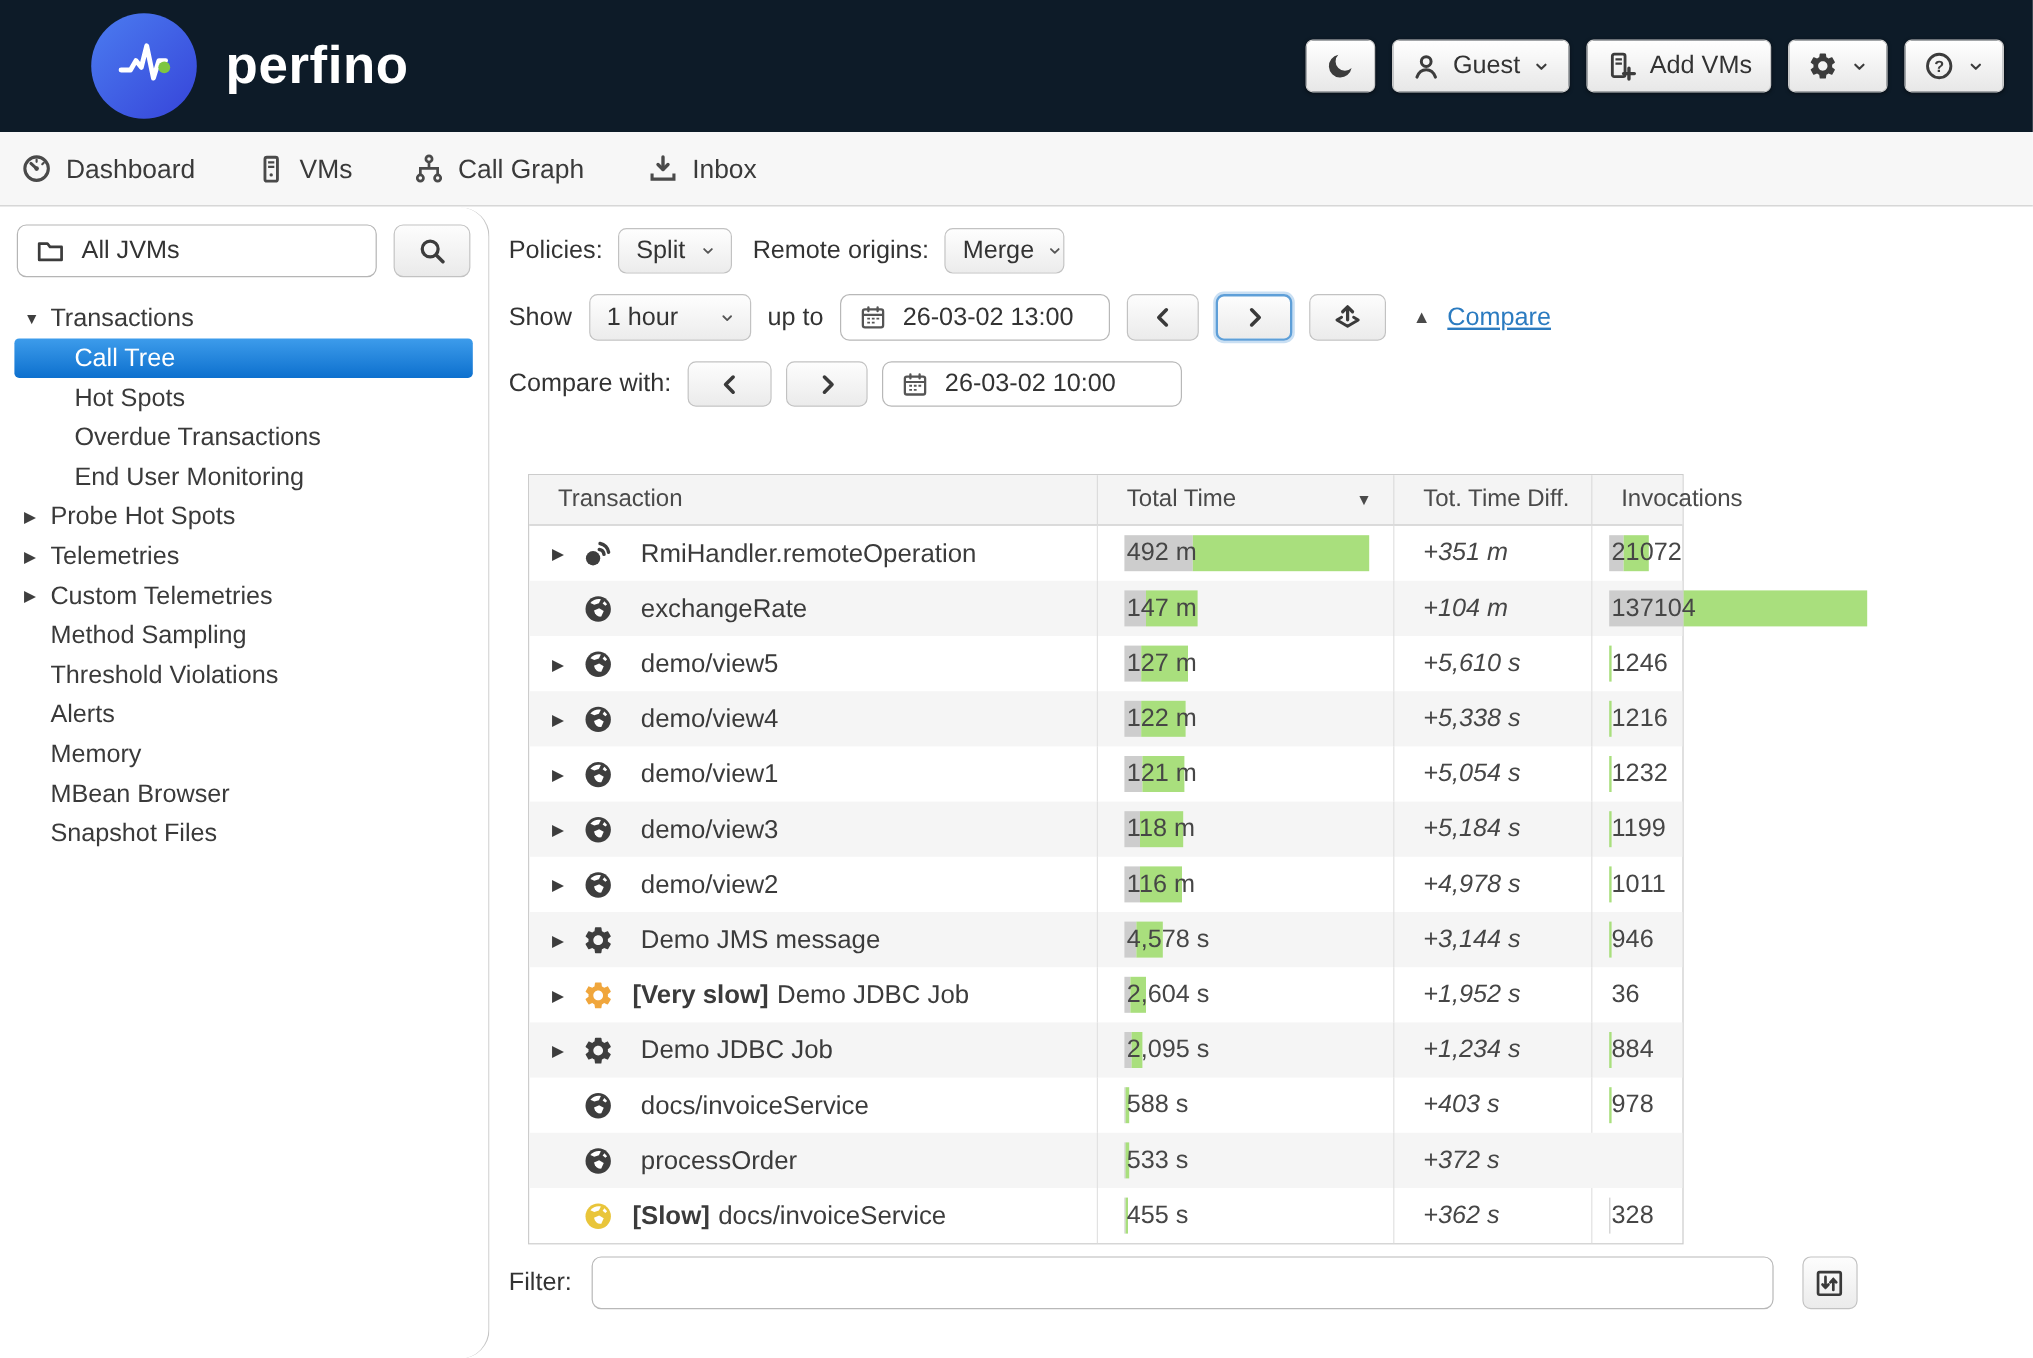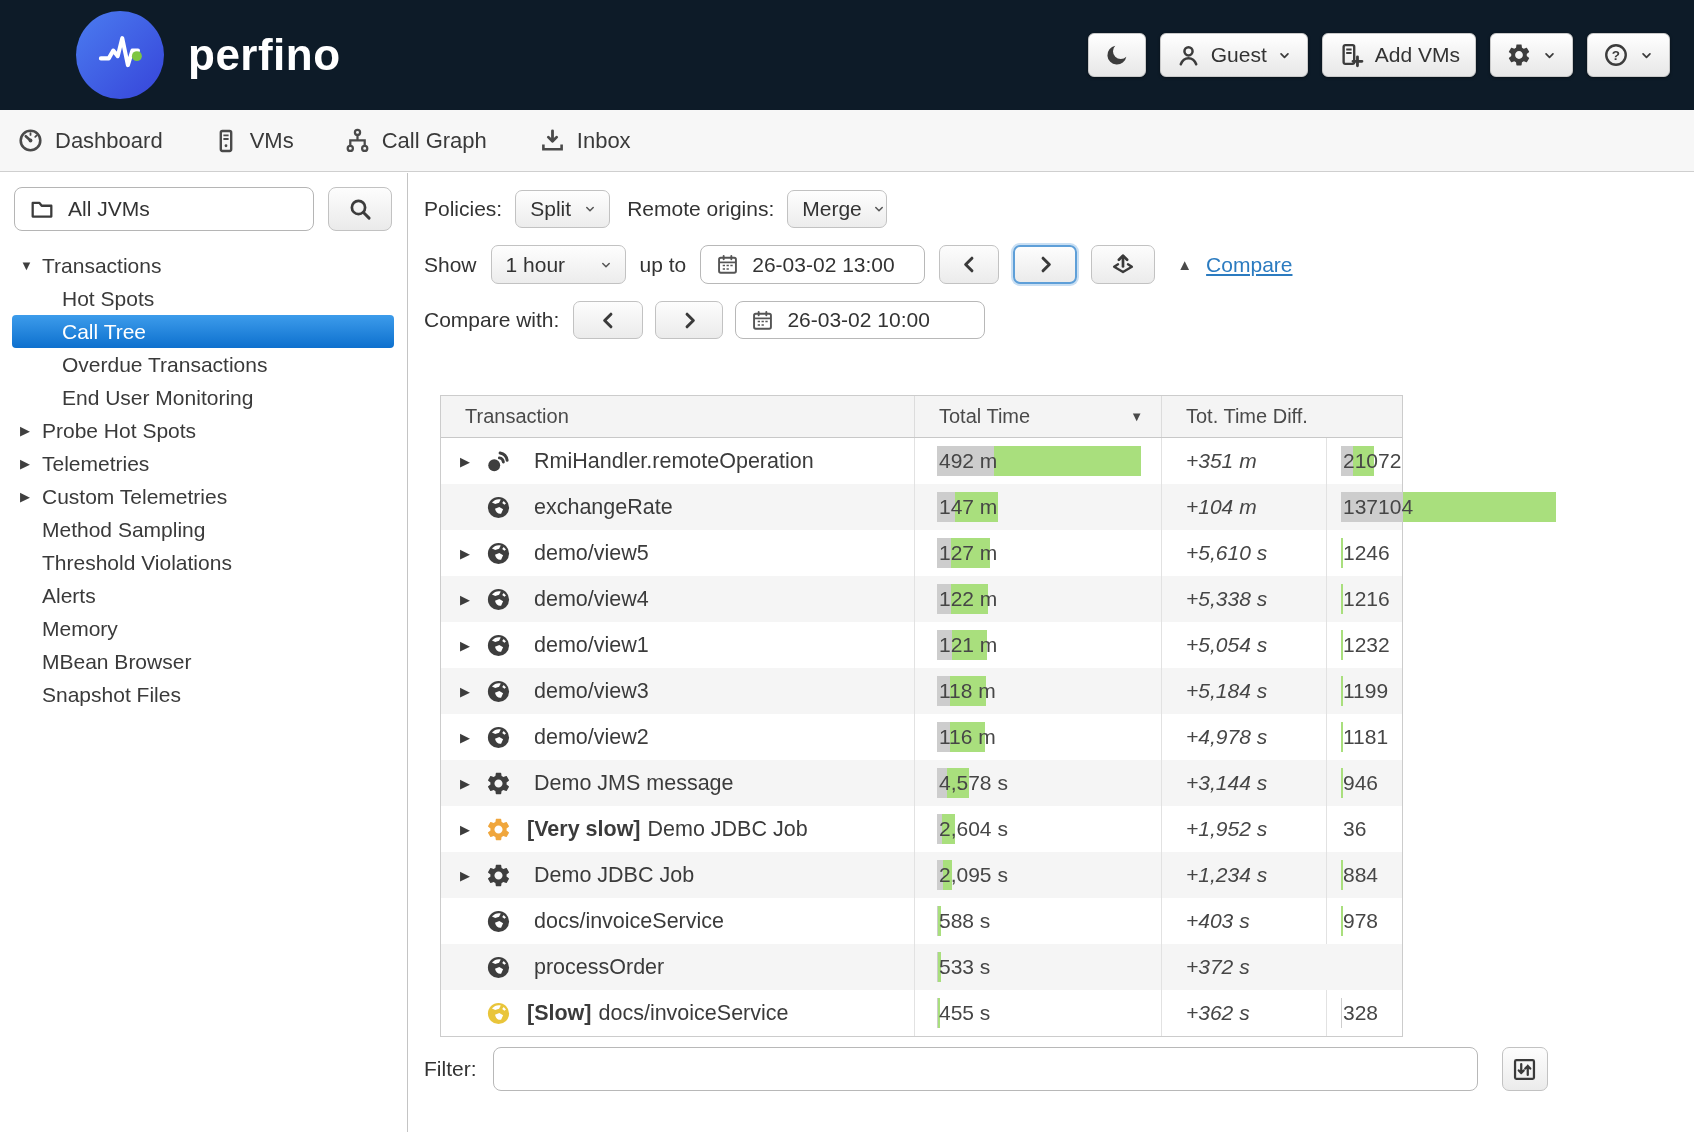--- a/index.html
+++ b/index.html
@@ -15,21 +15,21 @@
   .hbtn { height:44px; border-radius:6px; background:linear-gradient(#ffffff,#e7e7e7); border:1px solid #c9c9c9; display:inline-flex; align-items:center; gap:10px; padding:0 15px; font-size:21px; color:#333; box-shadow:0 1px 3px rgba(0,0,0,.4); cursor:pointer; }
 
   
   .nav { position:absolute; top:110px; left:0; right:0; height:62px; background:#f7f7f7; border-bottom:1px solid #cfcfcf; display:flex; align-items:stretch; padding-left:0; }
   .nav-item { display:flex; align-items:center; gap:11px; padding:0 17px; font-size:22px; color:#3a3a3a; position:relative; cursor:pointer; }
   .nav-item .nico { color:#4a4a4a; }
   .nav-item.active { color:#2177cd; }
   .nav-item.active::after { content:""; position:absolute; left:0; right:0; bottom:-1px; height:4px; background:#2177cd; }
 
   
-  .sidebar { position:absolute; top:173px; left:0; bottom:0; width:408px; background:#fff; border-right:1px solid #c4c4c4; }
+  .sidebar { position:absolute; top:173px; left:0; bottom:0; width:408px; background:#fff; border-right:1px solid #c4c4c4;border-radius:24px; }
   .jvm-btn { position:absolute; left:14px; top:14px; width:300px; height:44px; border:1px solid #b5b5b5; border-radius:8px; background:#fff; display:flex; align-items:center; gap:13px; padding:0 14px; font-size:21px; color:#333; cursor:pointer; }
   .search-btn { position:absolute; left:328px; top:14px; width:64px; height:44px; border:1px solid #c2c2c2; border-radius:8px; background:linear-gradient(#fdfdfd,#eaeaea); display:flex; align-items:center; justify-content:center; cursor:pointer; }
   .tree { position:absolute; top:76px; left:0; right:1px; }
   .tree-item { height:33px; display:flex; align-items:center; font-size:21px; color:#3a3a3a; position:relative; cursor:pointer; }
   .tree-item .tw { position:absolute; left:20px; width:20px; font-size:13px; color:#3f3f3f; text-align:left; z-index:1; }
   .tree-item .tl { position:relative; z-index:1; }
   .tree-item.lvl0 .tl { margin-left:42px; }
   .tree-item.lvl1 .tl { margin-left:62px; }
   .tree-item.selected::before { content:""; position:absolute; left:12px; right:12px; top:0; bottom:0; border-radius:4px; background:linear-gradient(#3d9ceb,#0d70ce); }
   .tree-item.selected .tl { color:#fff; }
@@ -212,25 +212,25 @@
           <circle cx="10.6" cy="10.6" r="6.1" stroke="#3c3c3c" stroke-width="2.5" fill="none"></circle>
           <path d="M15.2 15.2l5.2 5.2" stroke="#3c3c3c" stroke-width="2.7" stroke-linecap="round"></path>
         </svg>
     </span>
   </div>
   <div class="tree">
     <div class="tree-item lvl0">
         <span class="tw">▼</span>
         <span class="tl">Transactions</span>
       </div>
+    <div class="tree-item lvl1 selected">
+        <span class="tl">Call Tree</span>
+      </div>
     <div class="tree-item lvl1">
         <span class="tl">Hot Spots</span>
-      </div>
-    <div class="tree-item lvl1 selected">
-        <span class="tl">Call Tree</span>
       </div>
     <div class="tree-item lvl1">
         <span class="tl">Overdue Transactions</span>
       </div>
     <div class="tree-item lvl1">
         <span class="tl">End User Monitoring</span>
       </div>
     <div class="tree-item lvl0">
         <span class="tw">▶</span>
         <span class="tl">Probe Hot Spots</span>
@@ -370,20 +370,23 @@
       <div class="th c1">
           <span>Transaction</span>
         </div>
       <div class="th c2">
           <span>Total Time</span>
           <span class="sort-ind">▼</span>
         </div>
       <div class="th c3">
           <span>Tot. Time Diff.</span>
         </div>
+      <div class="th c4">
+          <span>Invocations</span>
+        </div>
     </div>
     <div class="tbody">
 
       <div class="tr">
         <div class="td c1">
             <span class="exp">▶</span>
             <span class="ric">
               <svg width="27" height="27" viewBox="0 0 24 24">
                 <circle cx="8.2" cy="15.3" r="5.3" fill="#3e3e3e"></circle>
                 <path d="M13.4 4.4a7.8 7.8 0 016.3 6.5" stroke="#3e3e3e" stroke-width="2.6" fill="none" stroke-linecap="round"></path>
@@ -592,21 +595,21 @@
             <span class="num">116 m</span>
           </div>
         <div class="td c3">
             <span class="num">+4,978 s</span>
           </div>
         <div class="td c4">
             <span class="bar">
               <span class="seg seg-gray" style="width: 0px;"></span>
               <span class="seg seg-green" style="width: 2px;"></span>
             </span>
-            <span class="num">1181</span>
+            <span class="num">1011</span>
           </div>
       </div>
 
       <div class="tr">
         <div class="td c1">
             <span class="exp">▶</span>
             <span class="ric">
               <svg width="27" height="27" viewBox="0 0 24 24">
                 <path fill="#3e3e3e" d="M19.14 12.94c.04-.3.06-.61.06-.94 0-.32-.02-.64-.07-.94l2.03-1.58c.18-.14.23-.41.12-.61l-1.92-3.32c-.12-.22-.37-.29-.59-.22l-2.39.96c-.5-.38-1.03-.7-1.62-.94l-.36-2.54c-.04-.24-.24-.41-.48-.41h-3.84c-.24 0-.43.17-.47.41l-.36 2.54c-.59.24-1.13.57-1.62.94l-2.39-.96c-.22-.08-.47 0-.59.22L2.74 8.87c-.12.21-.08.47.12.61l2.03 1.58c-.05.3-.09.63-.09.94s.02.64.07.94l-2.03 1.58c-.18.14-.23.41-.12.61l1.92 3.32c.12.22.37.29.59.22l2.39-.96c.5.38 1.03.7 1.62.94l.36 2.54c.05.24.24.41.48.41h3.84c.24 0 .44-.17.47-.41l.36-2.54c.59-.24 1.13-.56 1.62-.94l2.39.96c.22.08.47 0 .59-.22l1.92-3.32c.12-.22.07-.47-.12-.61l-2.01-1.58zM12 15.6c-1.98 0-3.6-1.62-3.6-3.6s1.62-3.6 3.6-3.6 3.6 1.62 3.6 3.6-1.62 3.6-3.6 3.6z"></path>
               </svg>

